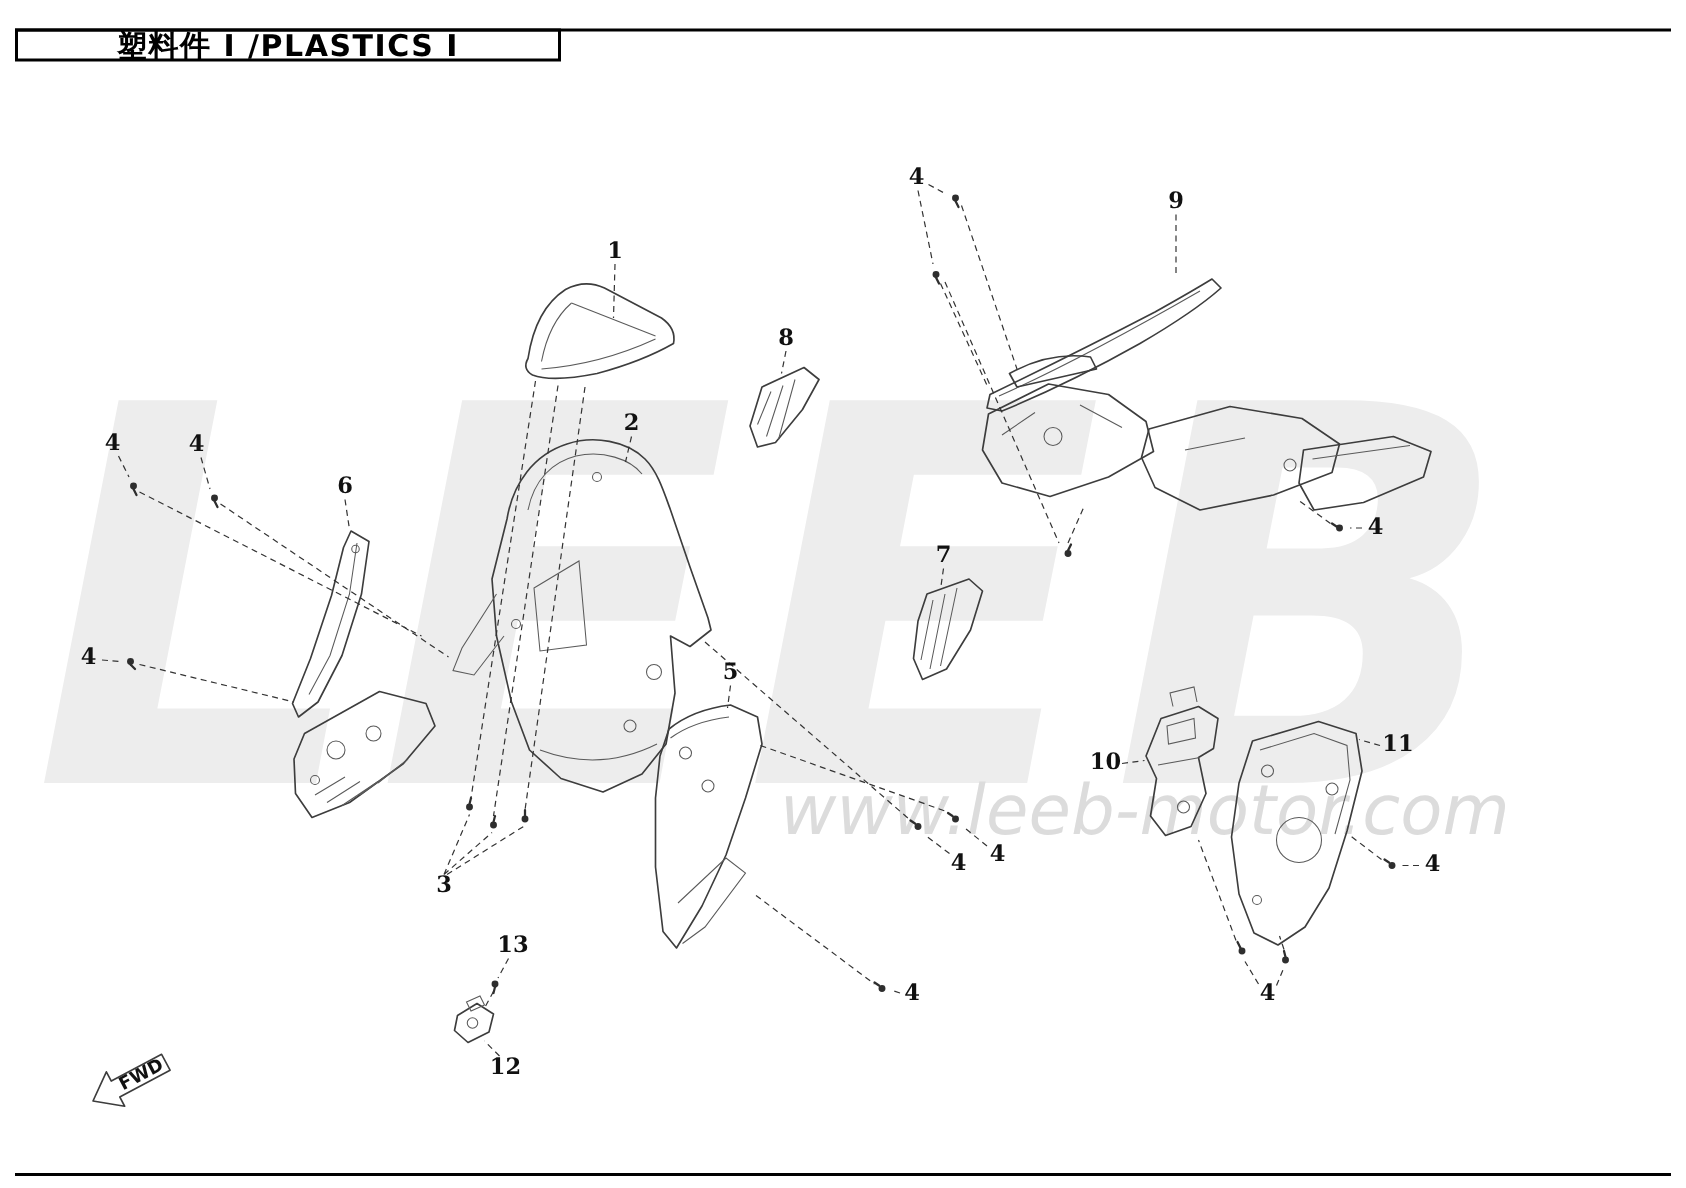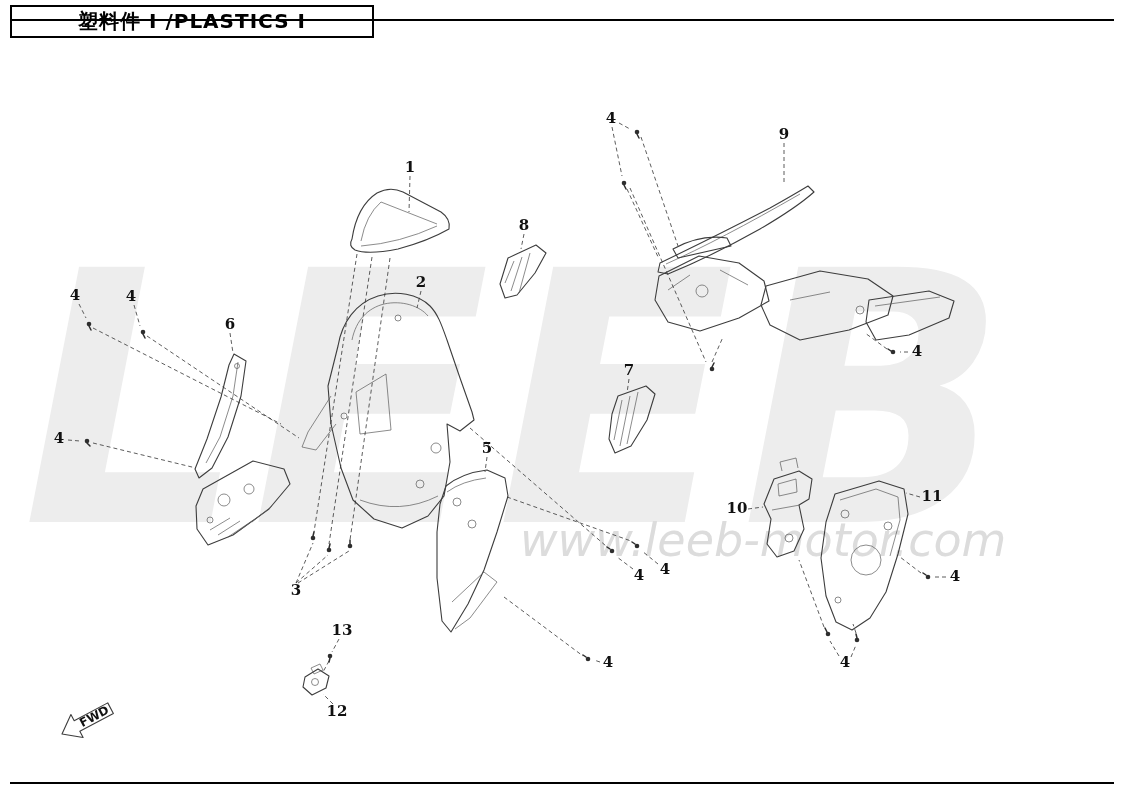--- a/index.html
+++ b/index.html
@@ -1,20 +1,20 @@
 <!DOCTYPE html>
 <html><head>
 <meta charset="utf-8">
 <style>
   html,body{margin:0;padding:0;background:#fff}
   .page{position:relative;width:1124px;height:792px;background:#fff;
         font-family:"DejaVu Sans",sans-serif;overflow:hidden}
   .rule-top{position:absolute;left:10px;top:19px;width:1104px;border-top:2px solid #000}
   .rule-bottom{position:absolute;left:10px;top:782px;width:1104px;border-top:2px solid #000}
-  .title-box{position:absolute;left:10px;top:5px;width:364px;height:33px;
+  .title-box{position:absolute;left:10px;top:19px;width:364px;height:22px;
              border:2px solid #000;box-sizing:border-box;display:flex;align-items:center;
              justify-content:center;font-size:20px;font-weight:bold;letter-spacing:1px;color:#000}
   svg.diagram{position:absolute;left:0;top:0}
   .callout{font-family:"DejaVu Serif",serif;font-size:15px;font-weight:700;fill:#111;
            text-anchor:middle;dominant-baseline:middle}
   .part{fill:none;stroke:#3d3d3d;stroke-width:1.1;stroke-linejoin:round;stroke-linecap:round}
   .thin{fill:none;stroke:#5a5a5a;stroke-width:0.7}
   .dash{fill:none;stroke:#333;stroke-width:0.8;stroke-dasharray:4 3}
   .screwhead{fill:#2e2e2e}
   .screwstem{stroke:#2e2e2e;stroke-width:1.5;stroke-linecap:round}

